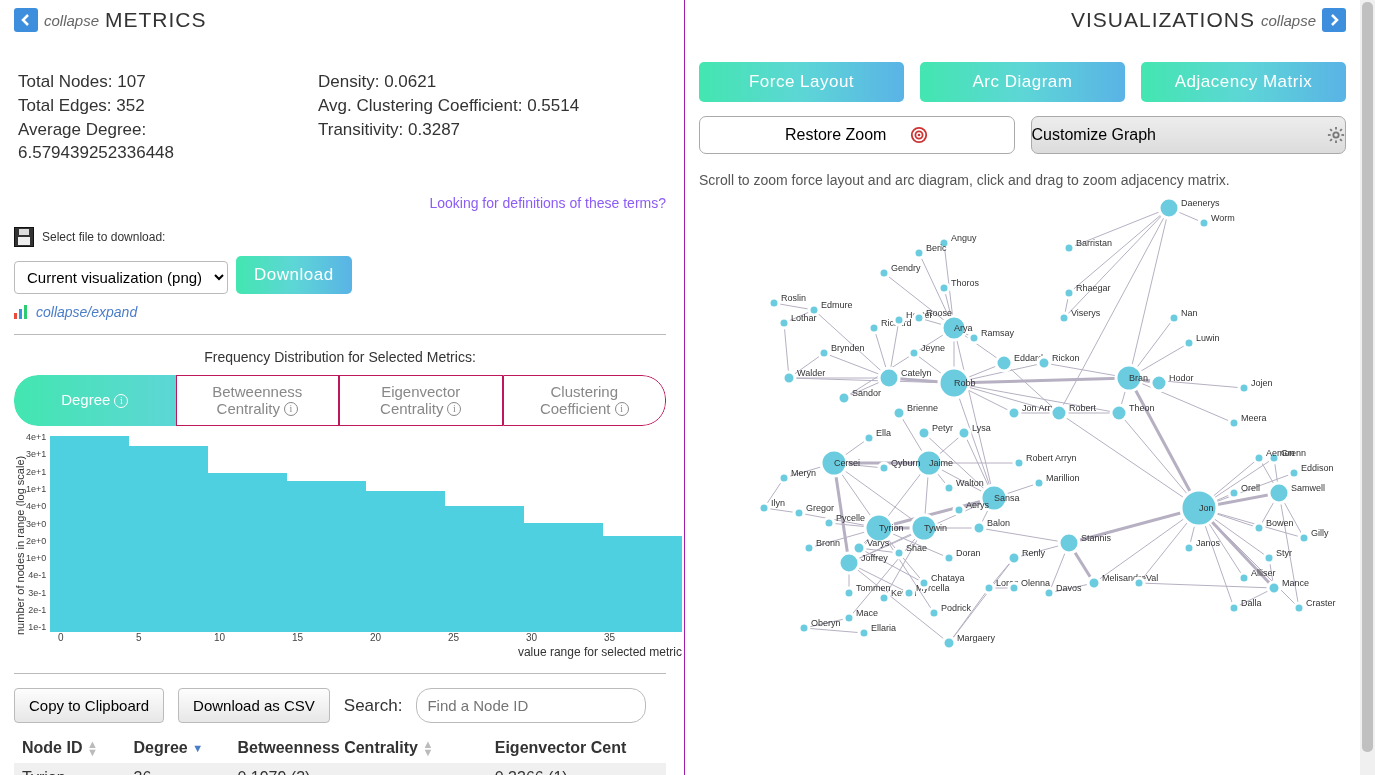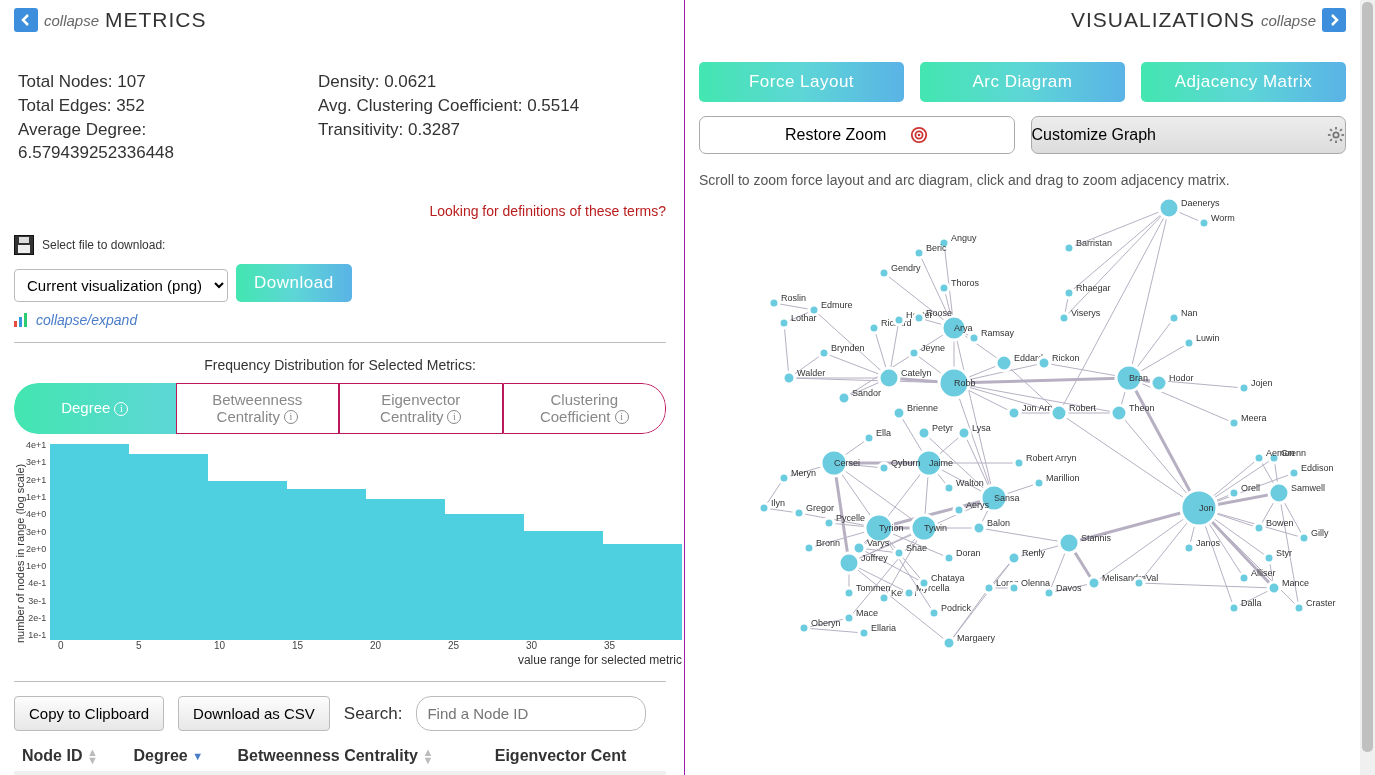--- a/index.html
+++ b/index.html
@@ -76,23 +76,23 @@
 }
 
 .metrics-grid {
   display: flex;
   gap: 40px;
   padding: 30px 4px 10px 4px;
 }
 .metrics-col { font-size: 17px; line-height: 1.4; }
 .definitions-link {
   text-align: right;
-  color: #b91c1c;
+  color: #8b5cf6;
   font-size: 14px;
-  margin-top: 28px;
+  margin-top: 20px;
 }
 
 .download-section {
   margin-top: 16px;
   display: flex;
   align-items: center;
   gap: 8px;
   flex-wrap: wrap;
 }
 .floppy-icon {

